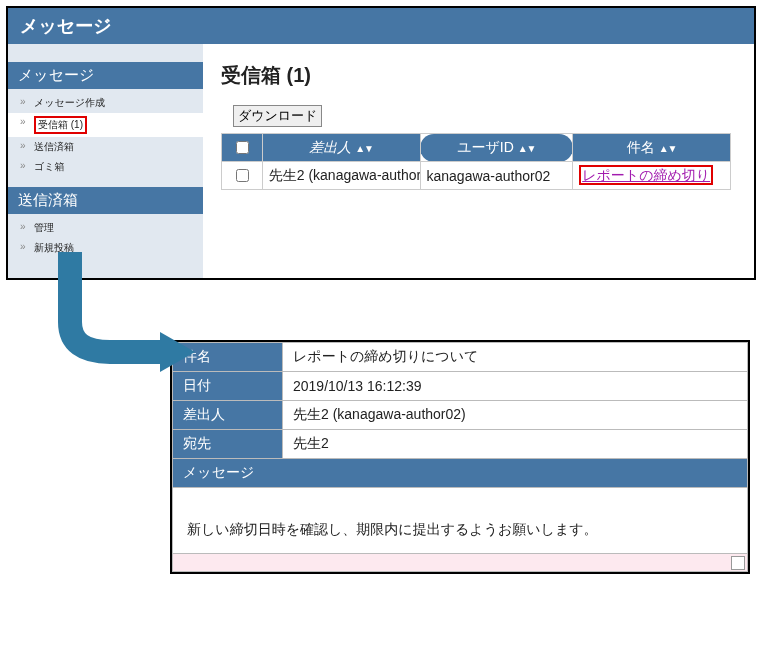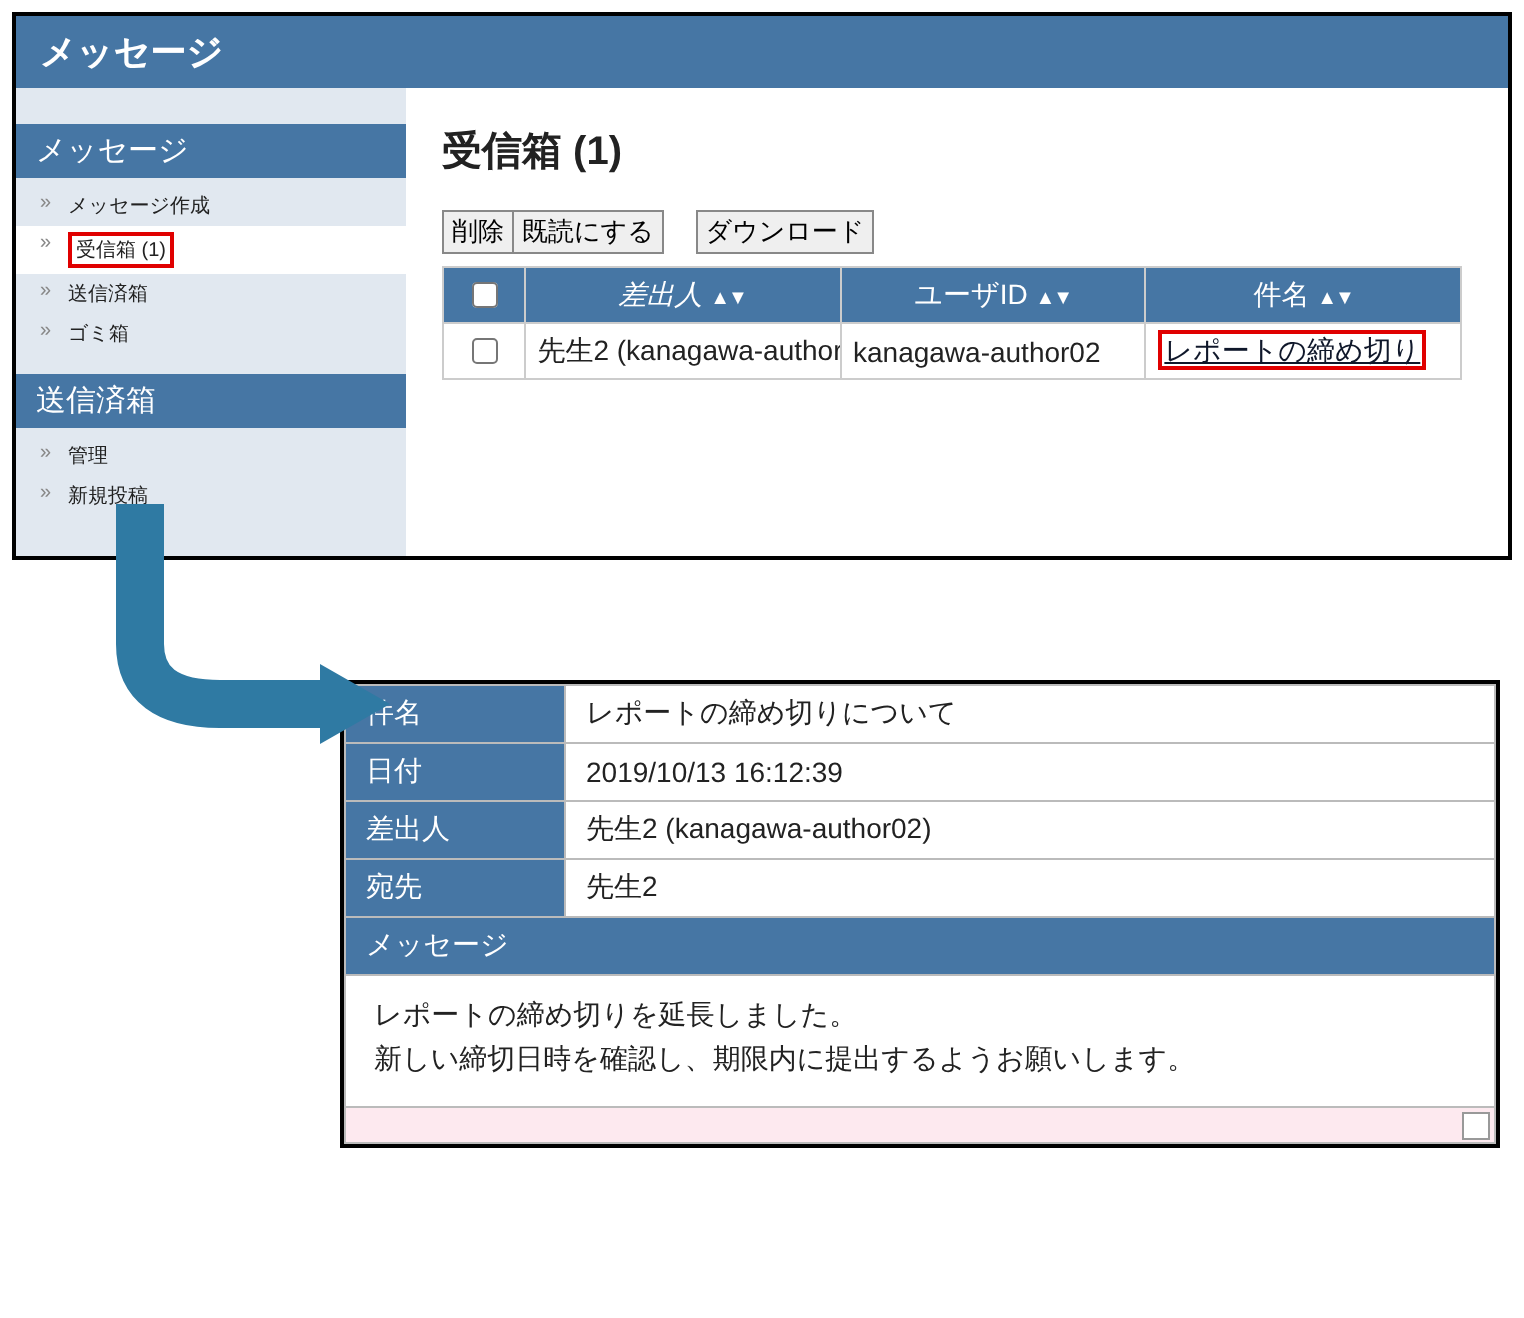--- a/index.html
+++ b/index.html
@@ -97,23 +97,23 @@
   }
   table.msg th {
     background: #4676a4;
     color: #fff;
     font-weight: normal;
     font-size: 14px;
   }
   .sort { font-size: 10px; letter-spacing: -1px;}
   .col-chk { width: 40px; text-align: center; }
   .col-sender { width: 155px; font-style: italic; }
-  .col-uid { width: 150px; }
+  .col-uid { width: 150px; border-radius: 14px; }
   .col-subj { width: 155px; }
-  .link { color: #0f172a; text-decoration: underline; cursor:pointer;margin-top:22px; }
+  .link { color: #a21caf; text-decoration: underline; cursor:pointer;margin-top:22px; }
   .red-box-inline { border: 2px solid #e00000; padding: 0 1px; }
 
   
   .arrow-wrap {
     position: relative;
     height: 60px;
     margin-left: 30px;
     margin-top: -6px;
   }
   .arrow-svg { position:absolute; top:-28px; left:0; }
@@ -187,24 +187,20 @@
       <ul class="side-list">
         <li><span>管理</span></li>
         <li><span>新規投稿</span></li>
       </ul>
     </div>
 
     <div class="main">
       <h2>受信箱 (1)</h2>
 
       <div class="toolbar">
-        <span class="btn-group">
-          <button class="btn">削除</button>
-          <button class="btn">既読にする</button>
-        </span>
         <span class="spacer"></span>
         <button class="btn">ダウンロード</button>
       </div>
 
       <table class="msg">
         <thead>
           <tr>
             <th class="col-chk">
               <input type="checkbox" style="">
             </th>
@@ -262,17 +258,17 @@
       <td>先生2 (kanagawa-author02)</td>
     </tr>
     <tr>
       <th>宛先</th>
       <td>先生2</td>
     </tr>
   </tbody>
     </table>
   <div class="detail-msg-hdr">メッセージ</div>
   <div class="detail-msg-body">
-    <span>レポートの締め切りを延長しました。</span><br>
+    <br>
     <span>新しい締切日時を確認し、期限内に提出するようお願いします。</span>
   </div>
   <div class="detail-foot"></div>
 </div>
 
 </body></html>

